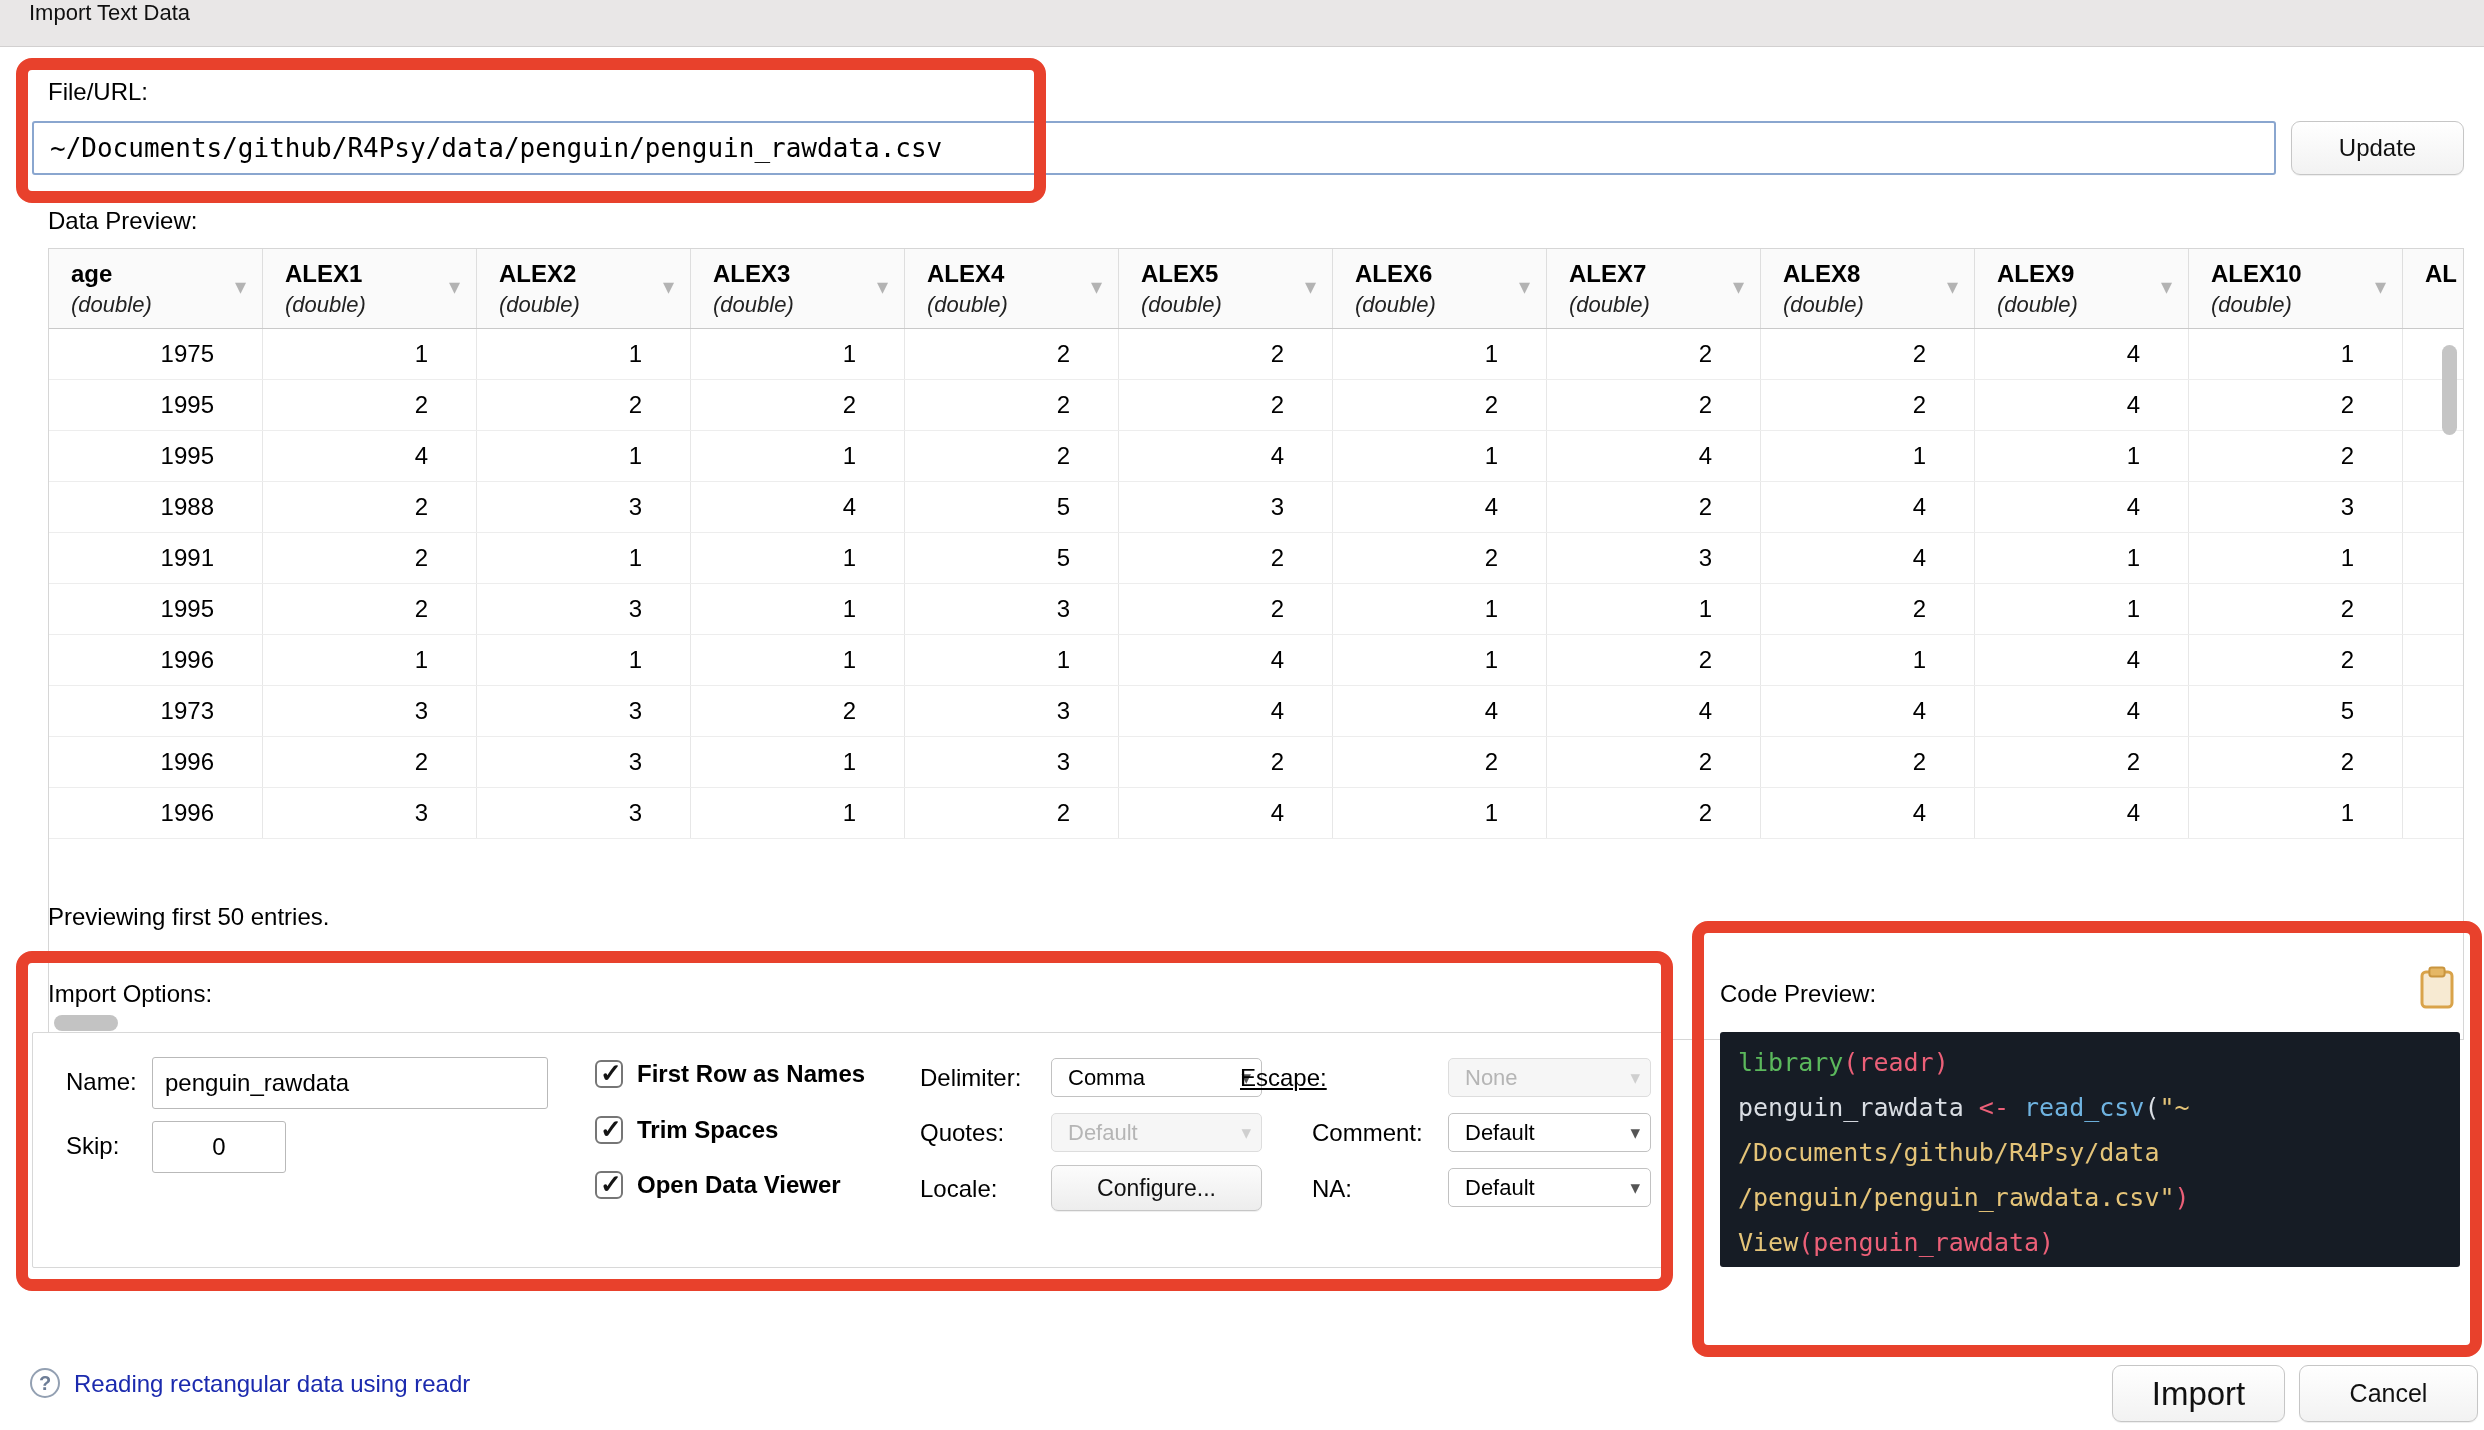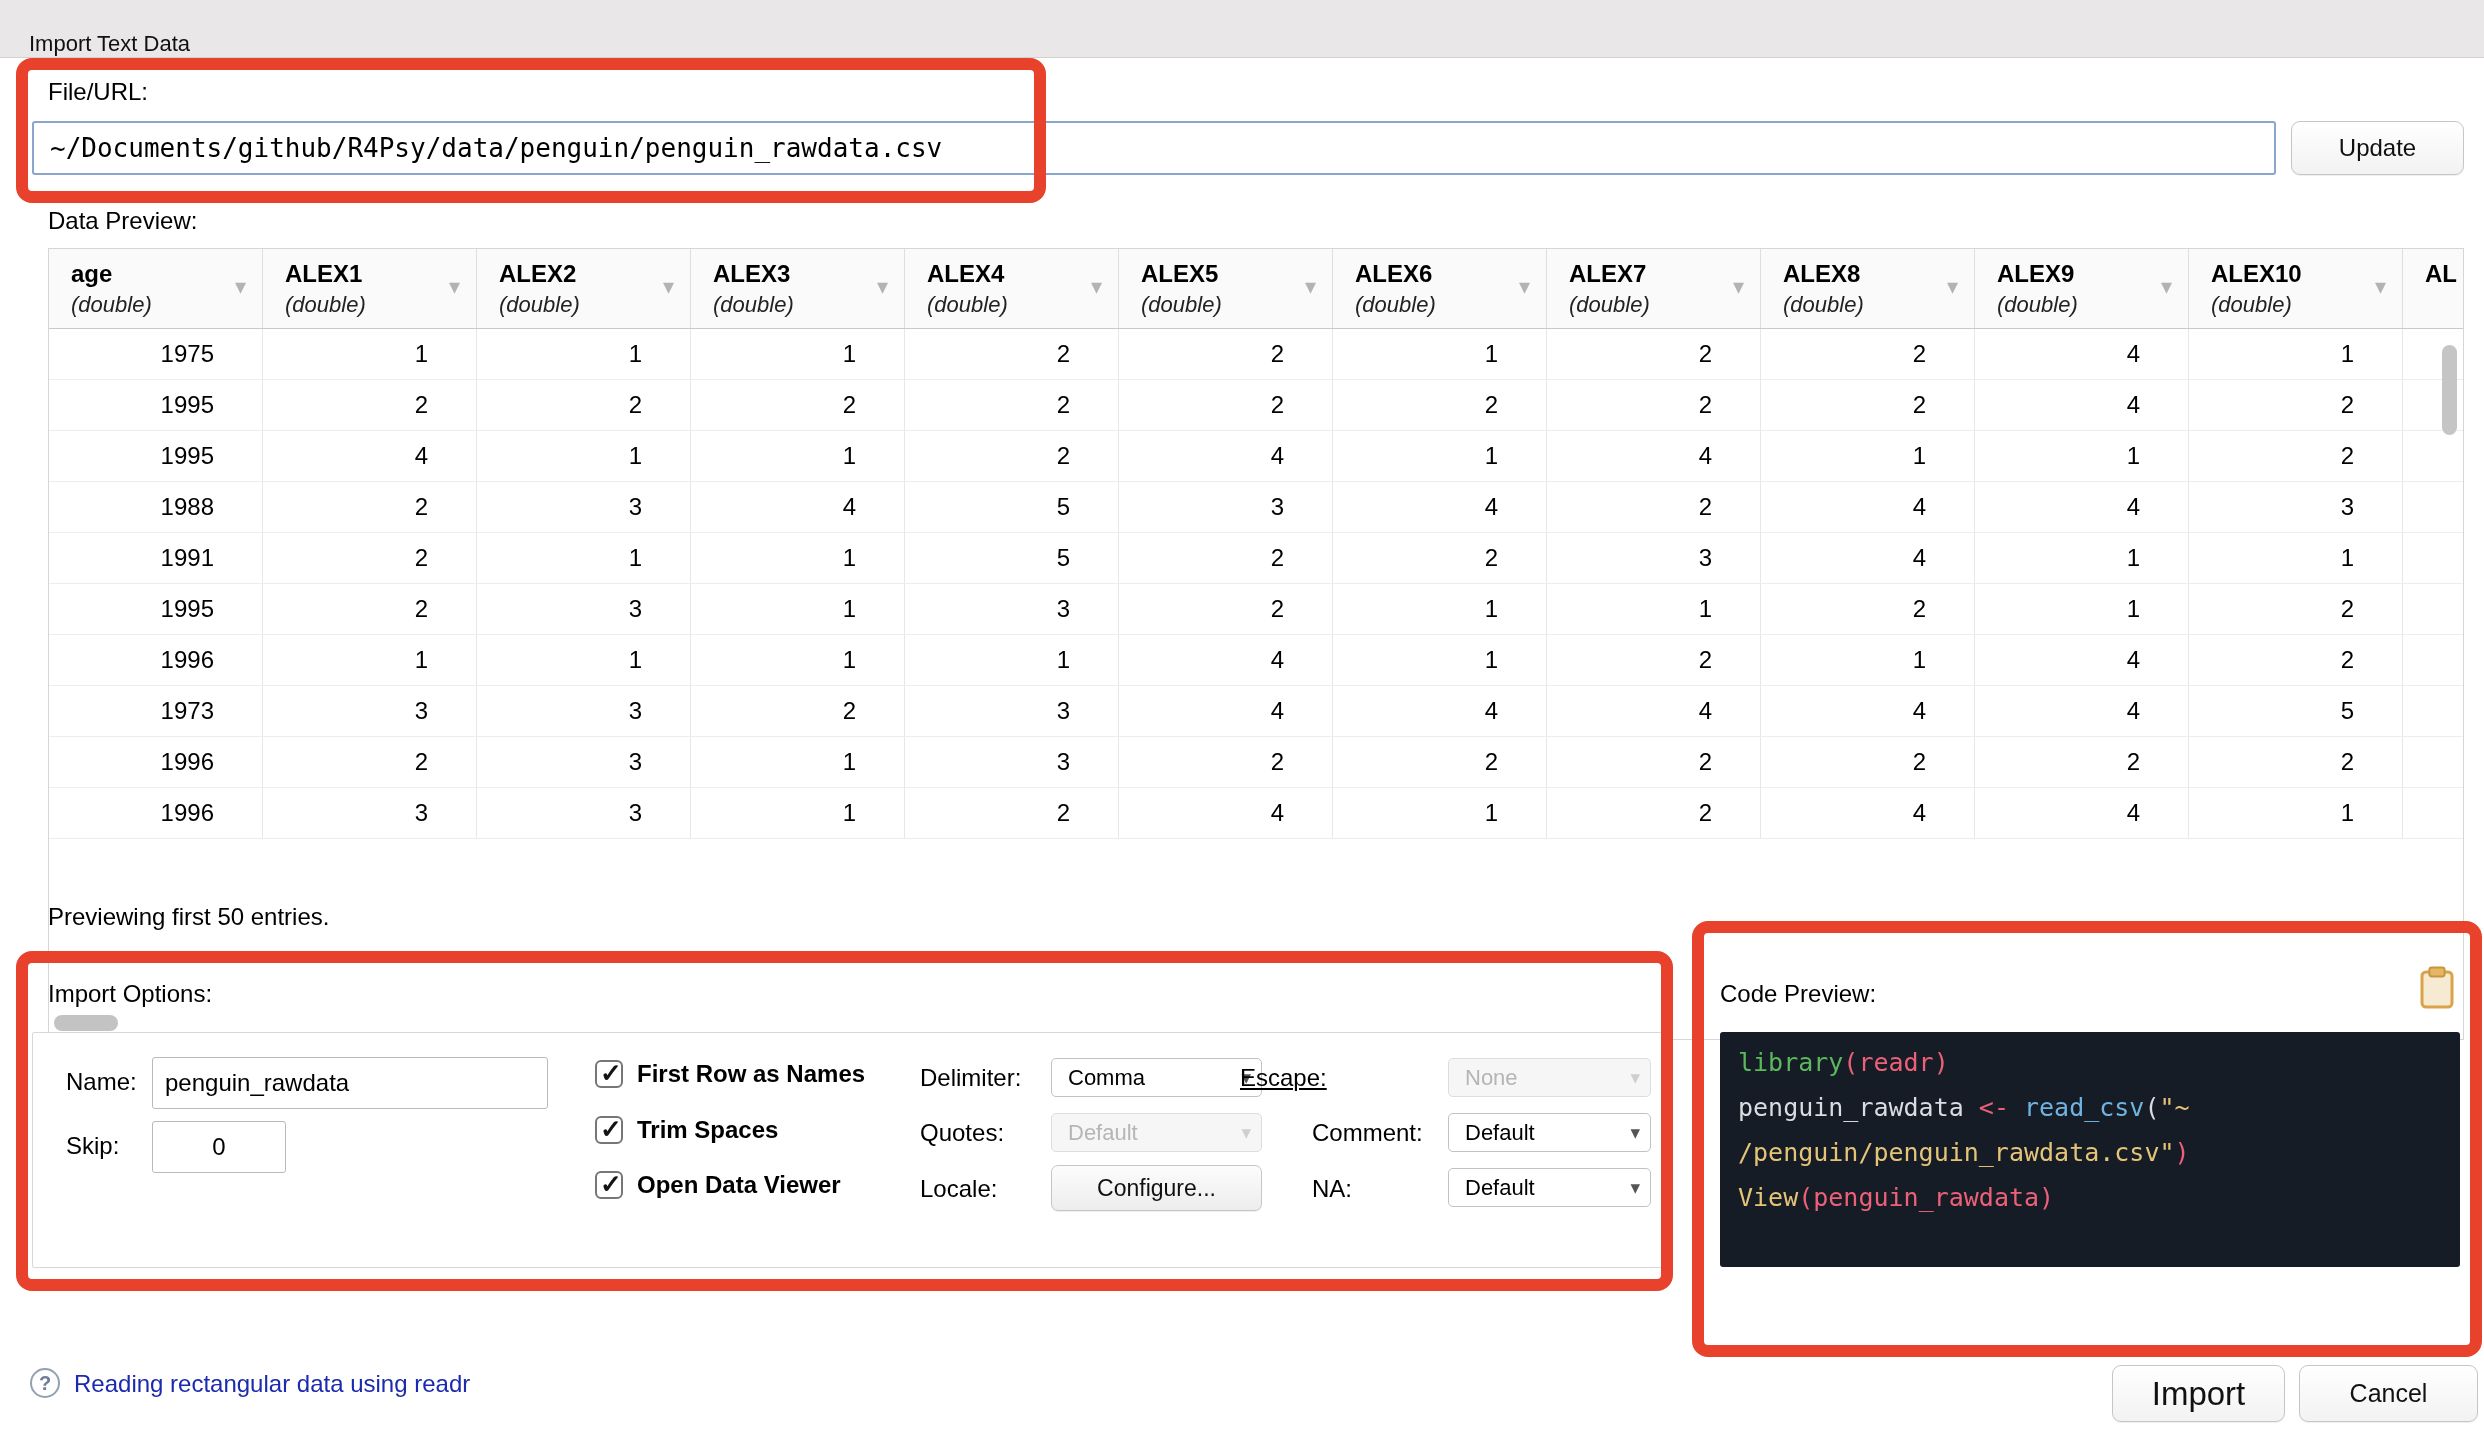--- a/index.html
+++ b/index.html
@@ -2,21 +2,21 @@
 <html><head>
 <meta charset="utf-8">
 <style>
   * { box-sizing: border-box; margin: 0; padding: 0; }
   html,body { background:#ffffff; }
   body { font-family: "Liberation Sans", sans-serif; }
   .app { position:relative; width:2484px; height:1430px; background:#ffffff; overflow:hidden; }
   .abs { position:absolute; }
 
   
-  .titlebar { left:0; top:0; width:2484px; height:58px; background:#e9e7e7; border-bottom:1px solid #d2d0d0; display:flex; align-items:flex-end; padding-left:29px; }
+  .titlebar { left:0; top:0; width:2484px; height:47px; background:#e9e7e7; border-bottom:1px solid #d2d0d0; display:flex; align-items:flex-start; padding-left:29px; }
   .titlebar span { font-size:22px; font-weight:500; color:#101010; }
 
   .ui-label { font-size:24px; color:#000; }
 
   
   .file-url-input { left:32px; top:121px; width:2244px; height:54px; border:2px solid #8aa6cf; border-radius:3px; background:#fff; font-family:"DejaVu Sans Mono", monospace; font-size:26px; color:#000; padding:0 16px; outline:none; }
   .btn { background:linear-gradient(#ffffff,#f2f2f2); border:1px solid #c6c6c6; border-radius:9px; box-shadow:0 1px 1px rgba(0,0,0,0.07); font-family:"Liberation Sans", sans-serif; font-size:24px; color:#111; display:flex; align-items:center; justify-content:center; cursor:pointer; }
   .update-btn { left:2291px; top:121px; width:173px; height:54px; }
 
   
@@ -355,20 +355,21 @@
   <div class="abs ui-label" style="left:1720px; top:980px;">Code Preview:</div>
   <div class="abs clipboard-wrap">
     <svg width="36" height="44" viewBox="0 0 18 22">
       <rect x="1.5" y="3" width="15" height="17.5" rx="2" fill="#f7ead2" stroke="#d9a34a" stroke-width="1.5"></rect>
       <rect x="5.2" y="0.8" width="7.6" height="4.4" rx="1.2" fill="#e5b765" stroke="#c9953f" stroke-width="1"></rect>
     </svg>
   </div>
   <div class="abs code-box" id="code-box">
       <div class="code-line"><span style="color: rgb(91, 184, 92);">library</span><span style="color: rgb(236, 96, 120);">(readr)</span></div>
       <div class="code-line"><span style="color: rgb(217, 221, 227);">penguin_rawdata </span><span style="color: rgb(236, 96, 120);">&lt;-</span><span style="color: rgb(217, 221, 227);"> </span><span style="color: rgb(111, 179, 224);">read_csv</span><span style="color: rgb(217, 221, 227);">(</span><span style="color: rgb(229, 196, 120);">"~</span></div>
+      <div class="code-line"><span style="color: rgb(229, 196, 120);">/Documents/github/R4Psy/data</span></div>
       <div class="code-line"><span style="color: rgb(229, 196, 120);">/penguin/penguin_rawdata.csv"</span><span style="color: rgb(236, 96, 120);">)</span></div>
       <div class="code-line"><span style="color: rgb(229, 196, 120);">View</span><span style="color: rgb(236, 96, 120);">(penguin_rawdata)</span></div>
     </div>
 
   <div class="abs annotation red1" style="border-color: rgb(232, 65, 44);"></div>
   <div class="abs annotation red2" style="border-color: rgb(232, 65, 44);"></div>
   <div class="abs annotation red3" style="border-color: rgb(232, 65, 44);"></div>
 
   <div class="abs help-icon">?</div>
   <div class="abs help-link">Reading rectangular data using readr</div>

